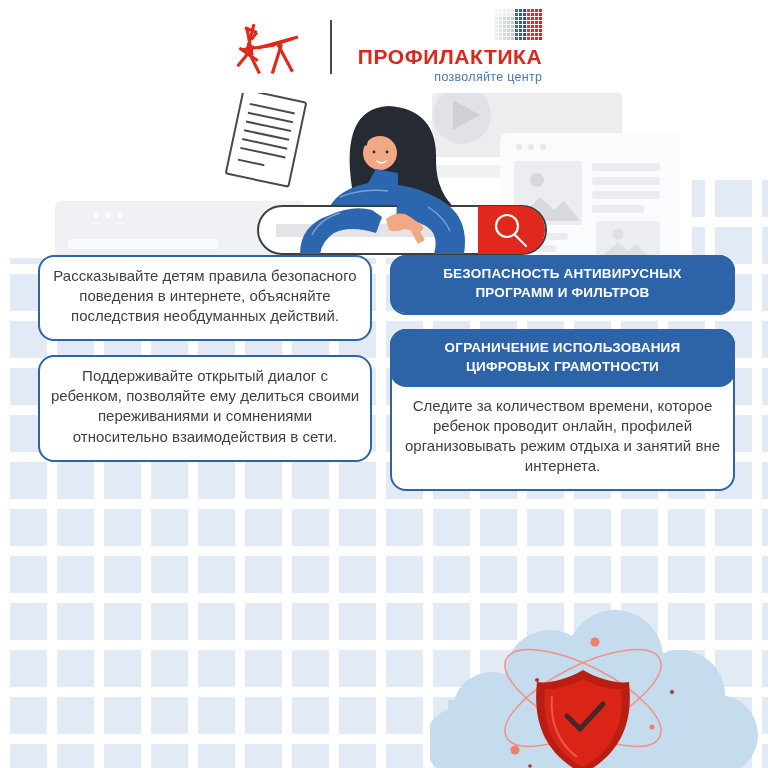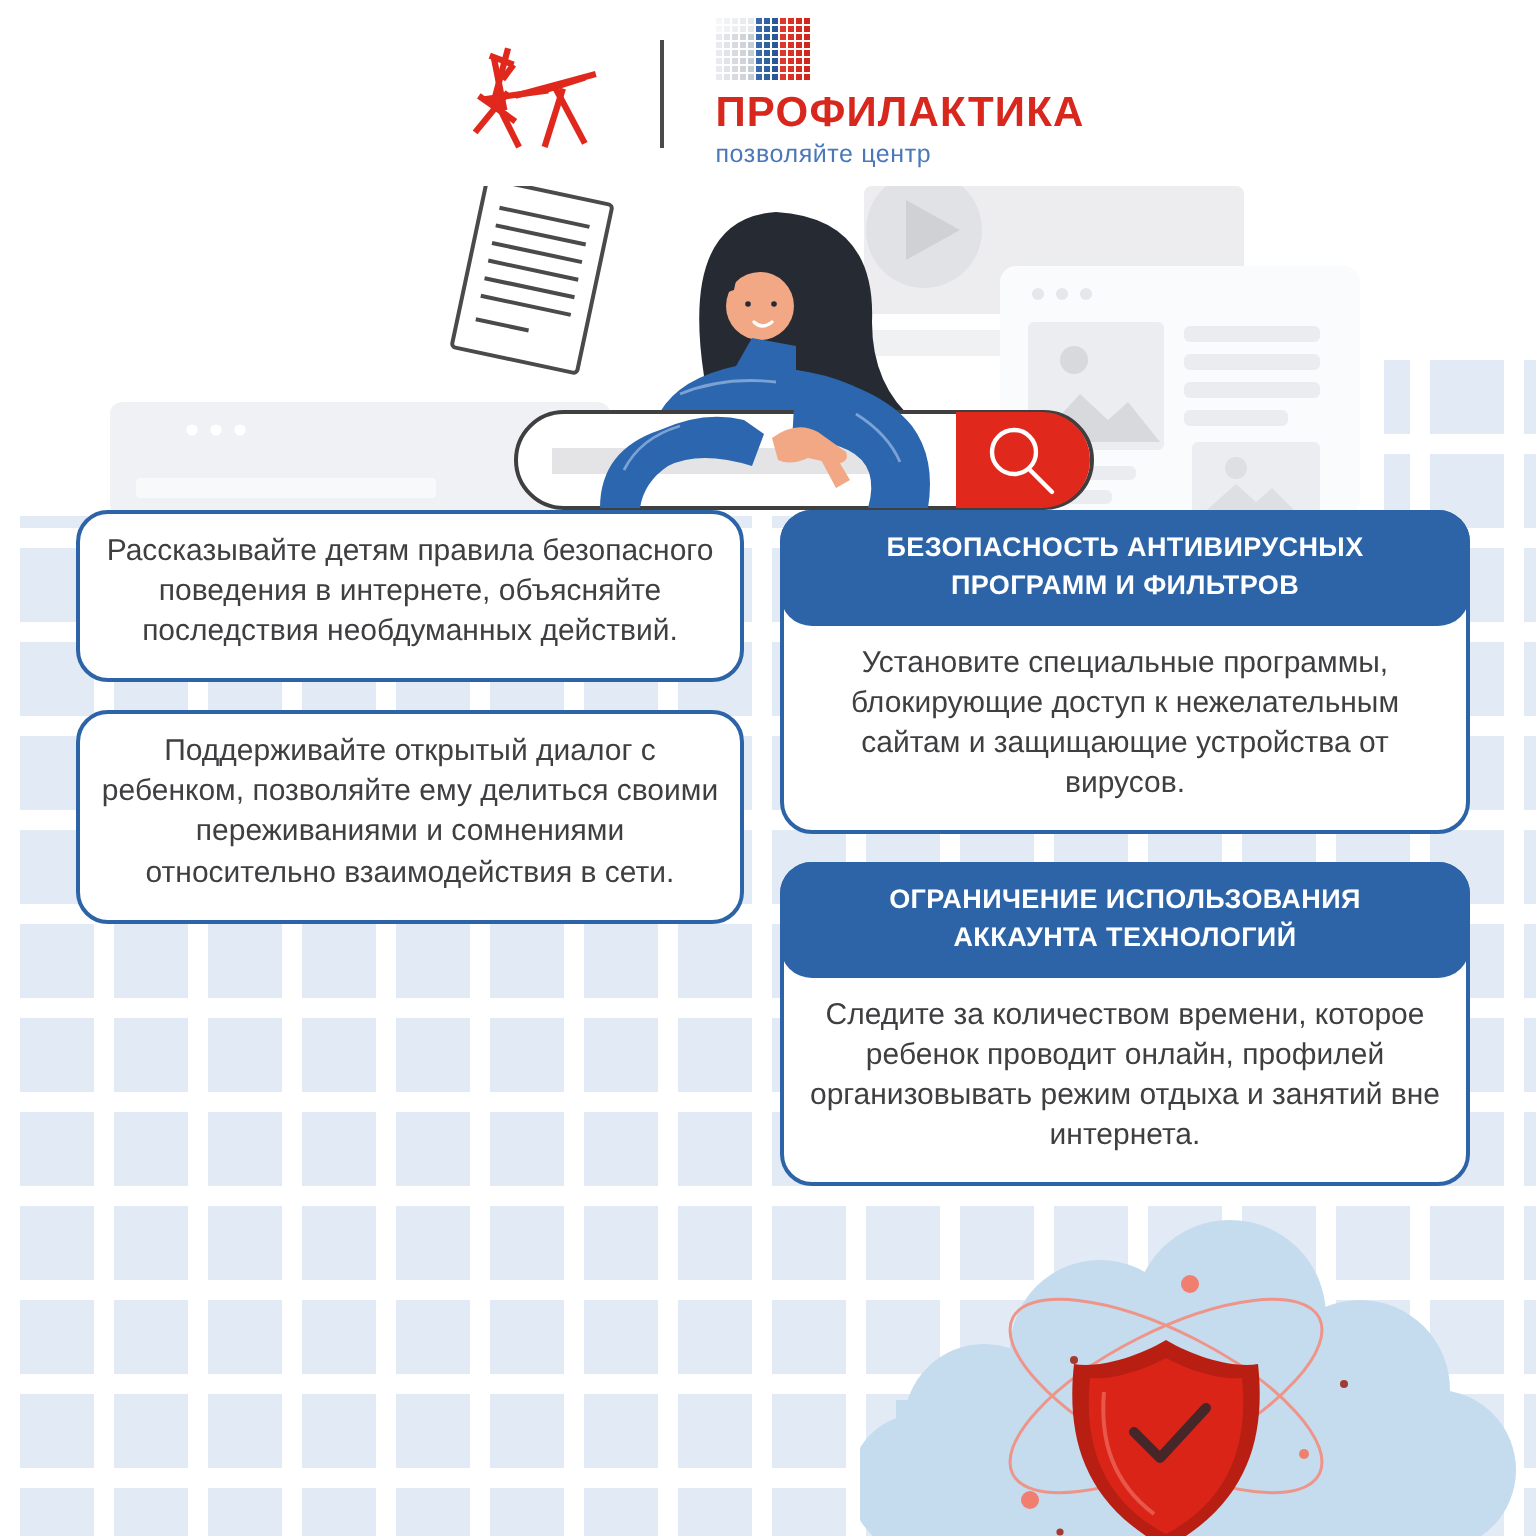--- a/index.html
+++ b/index.html
@@ -16,21 +16,21 @@
       repeating-linear-gradient(180deg, #ffffff 0 10px, rgba(255,255,255,0) 10px 47px),
       repeating-linear-gradient(90deg, #ffffff 0 10px, #e2eaf5 10px 47px);
   }
   
   .brand-header {
     position:relative; z-index:2; height:93px; background:#fff;
     display:flex; align-items:center; justify-content:center; gap:26px;
   }
   .chair-logo { width:78px; height:64px; }
   .logo-divider { width:2px; height:54px; background:#4a4a4a; }
-  .brand-right { display:flex; flex-direction:column; align-items:flex-start; }
+  .brand-right { display:flex; flex-direction:column; align-items:flex-end; }
   .pixel-grid { display:grid; grid-template-columns:repeat(12,3px); grid-auto-rows:3px; gap:1px; margin-bottom:5px; }
   .pixel-grid div { width:3px; height:3px; }
   .brand-name { font-size:21px; font-weight:800; color:#d8281e; letter-spacing:0.6px; }
   .brand-sub { font-size:12.5px; color:#4a78b8; margin-top:1px; letter-spacing:0.3px; }
   
   .banner {
     position:relative; z-index:2; height:77px; background:#d8281e;
     display:flex; align-items:center; justify-content:center;
   }
   .banner h1 {
@@ -278,24 +278,23 @@
       <section class="card">
         <p class="card-body">Рассказывайте детям правила безопасного поведения в интернете, объясняйте последствия необдуманных действий.</p>
       </section>
       <section class="card">
         <p class="card-body">Поддерживайте открытый диалог с ребенком, позволяйте ему делиться своими переживаниями и сомнениями относительно взаимодействия в сети.</p>
       </section>
     </div>
     <div class="col col-right">
       <section class="card">
         <div class="card-head">БЕЗОПАСНОСТЬ АНТИВИРУСНЫХ ПРОГРАММ И ФИЛЬТРОВ</div>
-        <p class="card-body">Установите специальные программы, блокирующие доступ к нежелательным сайтам и защищающие устройства от вирусов.</p>
       </section>
       <section class="card">
-        <div class="card-head">ОГРАНИЧЕНИЕ ИСПОЛЬЗОВАНИЯ АККАУНТА ТЕХНОЛОГИЙ</div>
+        <div class="card-head">ОГРАНИЧЕНИЕ ИСПОЛЬЗОВАНИЯ ЦИФРОВЫХ ГРАМОТНОСТИ</div>
         <p class="card-body">Следите за количеством времени, которое ребенок проводит онлайн, профилей организовывать режим отдыха и занятий вне интернета.</p>
       </section>
     </div>
   </main>
 
   <svg class="cloud-shield" width="338" height="168" viewBox="0 0 338 168">
     <g fill="#c5dbee">
       <circle cx="120" cy="75" r="45"></circle>
       <circle cx="62" cy="112" r="40"></circle>
       <circle cx="30" cy="142" r="35"></circle>

